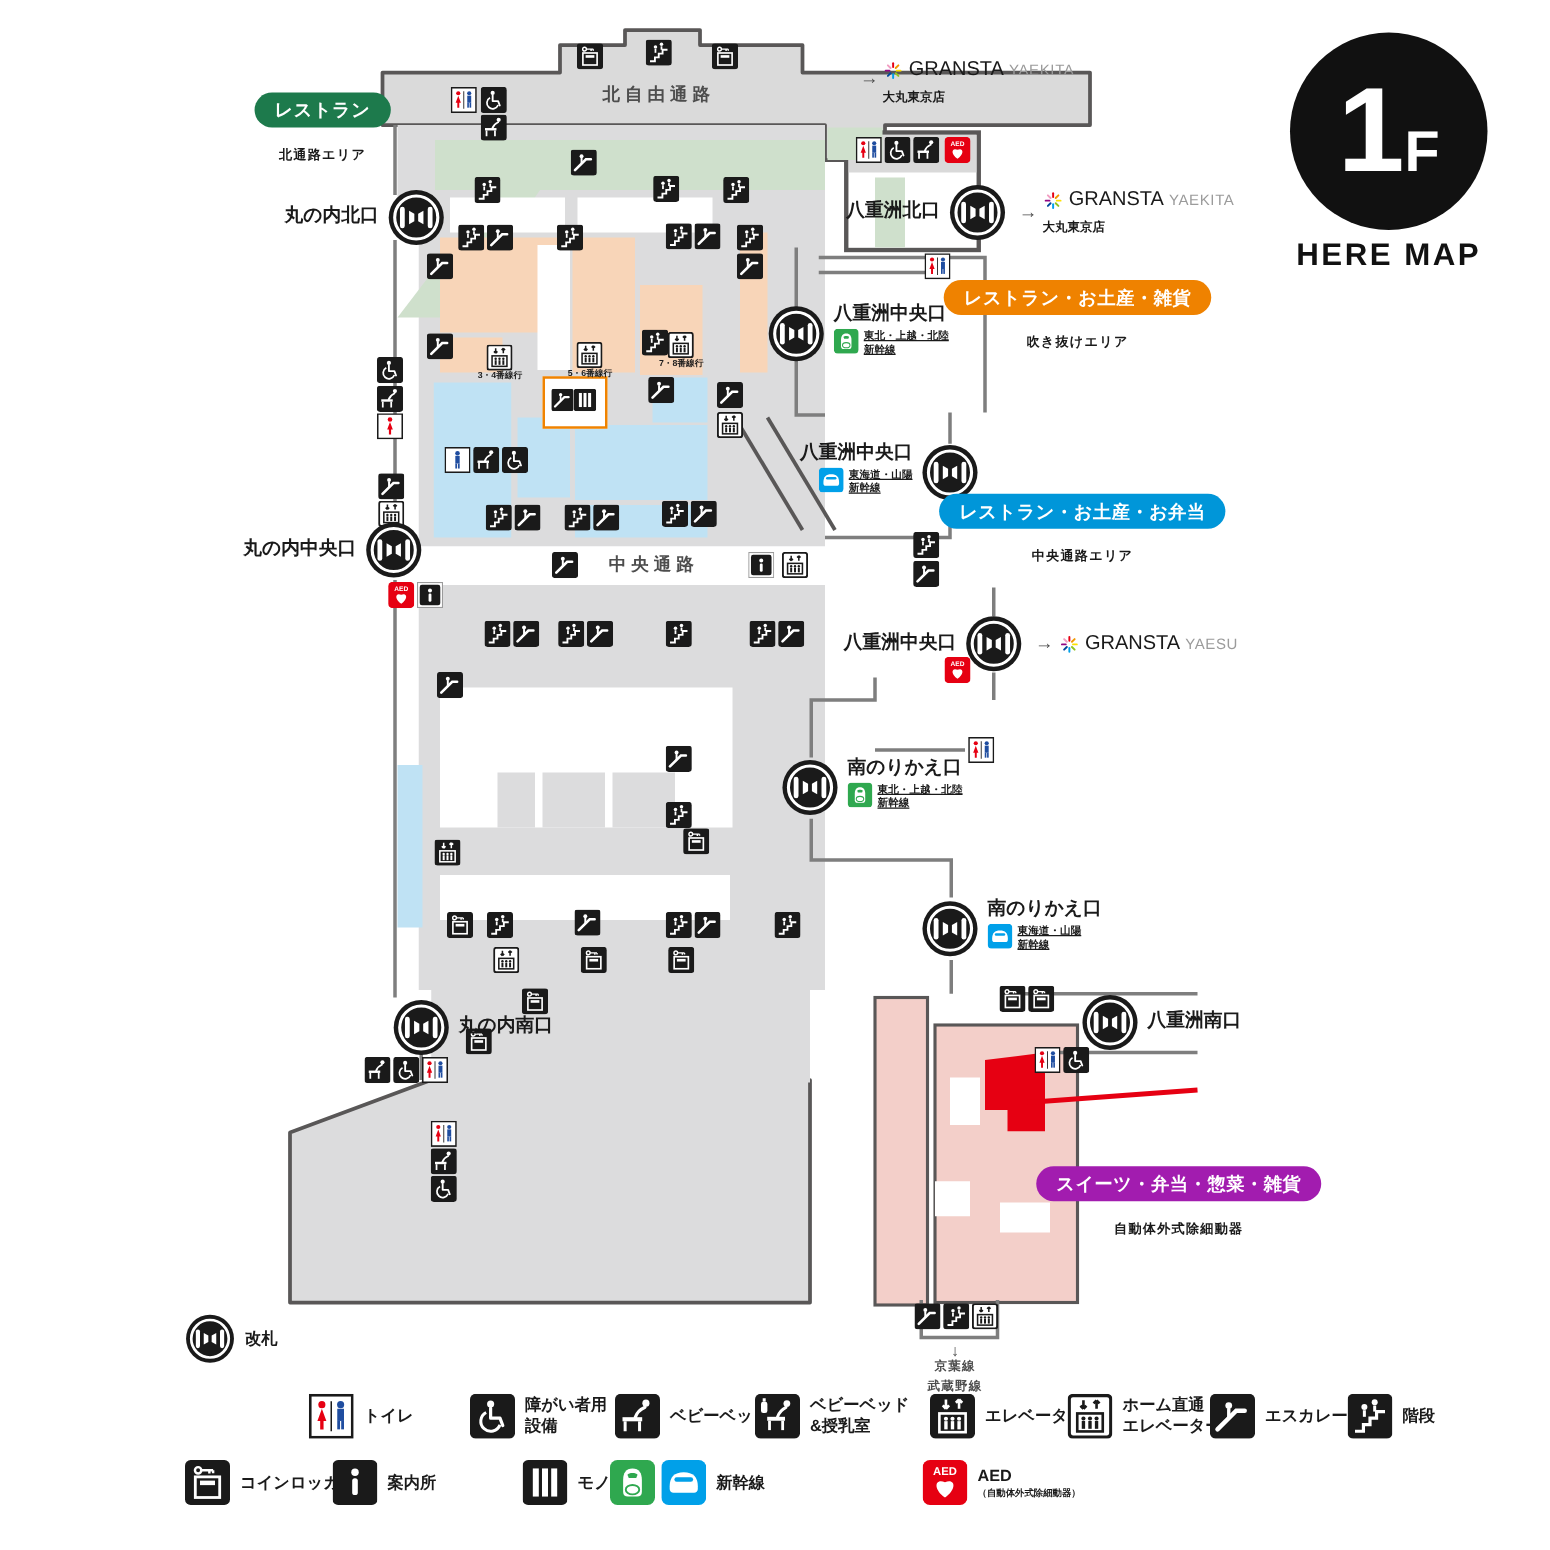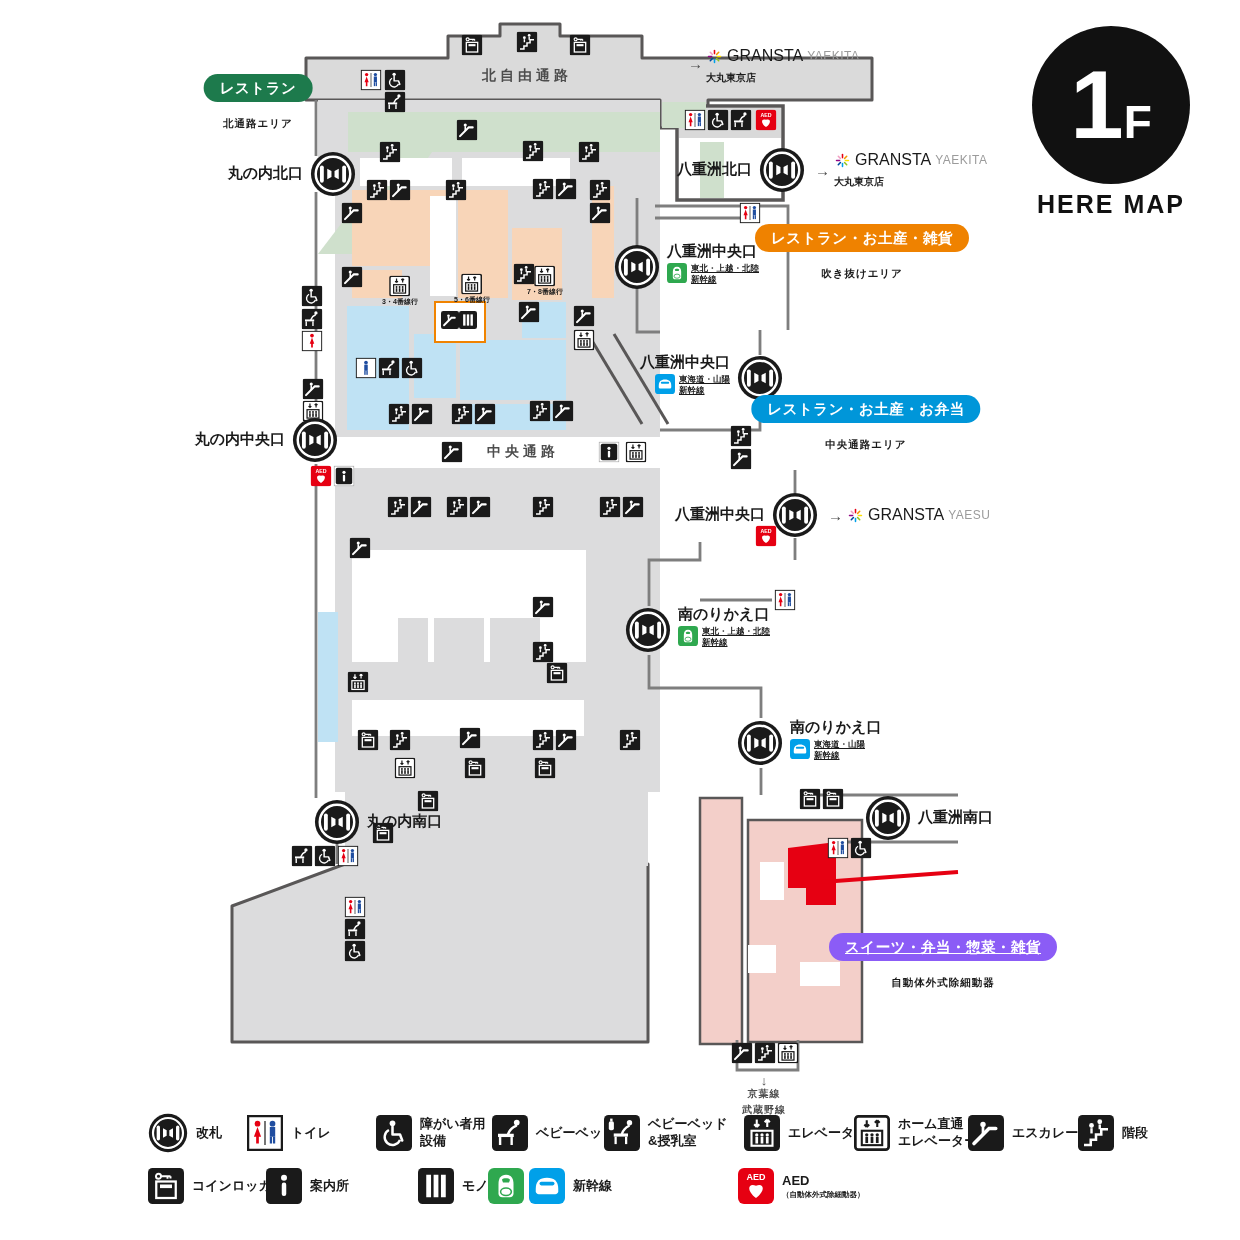--- a/index.html
+++ b/index.html
@@ -656,21 +656,21 @@
       </div>
       <div class="gate-circle" style="left: 888px; top: 818px;"><svg width="46" height="46" viewBox="0 0 24 24">
           <use href="#sym-gate" xlink:href="#sym-gate"></use>
         </svg></div>
       <div class="gate-block" style="top: 808px; left: 918px;">
         <div class="gate-label">八重洲南口</div>
       </div>
       <div class="pill-wrap" style="left: 258px; top: 74px;"><div class="pill" style="background: rgb(29, 122, 76);">レストラン</div><div class="pill-sub">北通路エリア</div></div>
       <div class="pill-wrap" style="left: 862px; top: 224px;"><div class="pill" style="background: rgb(239, 130, 0);">レストラン・お土産・雑貨</div><div class="pill-sub">吹き抜けエリア</div></div>
       <div class="pill-wrap" style="left: 866px; top: 395px;"><div class="pill" style="background: rgb(0, 150, 217);">レストラン・お土産・お弁当</div><div class="pill-sub">中央通路エリア</div></div>
-      <div class="pill-wrap" style="left: 943px; top: 933px;"><div class="pill" style="background: #8b5cf6; text-decoration: underline;">スイーツ・弁当・惣菜・雑貨</div><div class="pill-sub">自動体外式除細動器</div></div>
+      <div class="pill-wrap" style="left: 943px; top: 933px;"><div class="pill" style="background: #a21caf;">スイーツ・弁当・惣菜・雑貨</div><div class="pill-sub">自動体外式除細動器</div></div>
       <div class="gate-arrow" style="left: 688px; top: 63px;">→</div>
       <div class="brand" style="left: 706px; top: 47px;">
         <div class="brand-row">
           <svg width="17" height="17" viewBox="0 0 24 24">
             <use href="#sym-gransta-mark" xlink:href="#sym-gransta-mark"></use>
           </svg>
           <div>GRANSTA</div>
           <div class="brand-sub">YAEKITA</div>
         </div>
         <div class="brand-note">大丸東京店</div>
@@ -684,21 +684,21 @@
 
   <div id="floor-badge">
     <div class="badge-circle">
       <span class="lvl">1</span>
         <span class="lvlf">F</span>
     </div>
     <div class="badge-caption">HERE MAP</div>
   </div>
 
   <div id="legend">
-      <div class="legend-item" style="left: 148px; top: 1133px;">
+      <div class="legend-item" style="left: 148px; top: 1071px;">
         <svg width="40" height="40" viewBox="0 0 24 24">
           <use href="#sym-gate" xlink:href="#sym-gate"></use>
         </svg>
         <div class="legend-label">改札</div>
       </div>
       <div class="legend-item" style="left: 247px; top: 1133px;">
         <svg width="36" height="36" viewBox="0 0 24 24">
           <use href="#sym-toilet" xlink:href="#sym-toilet"></use>
         </svg>
         <div class="legend-label">トイレ</div>

